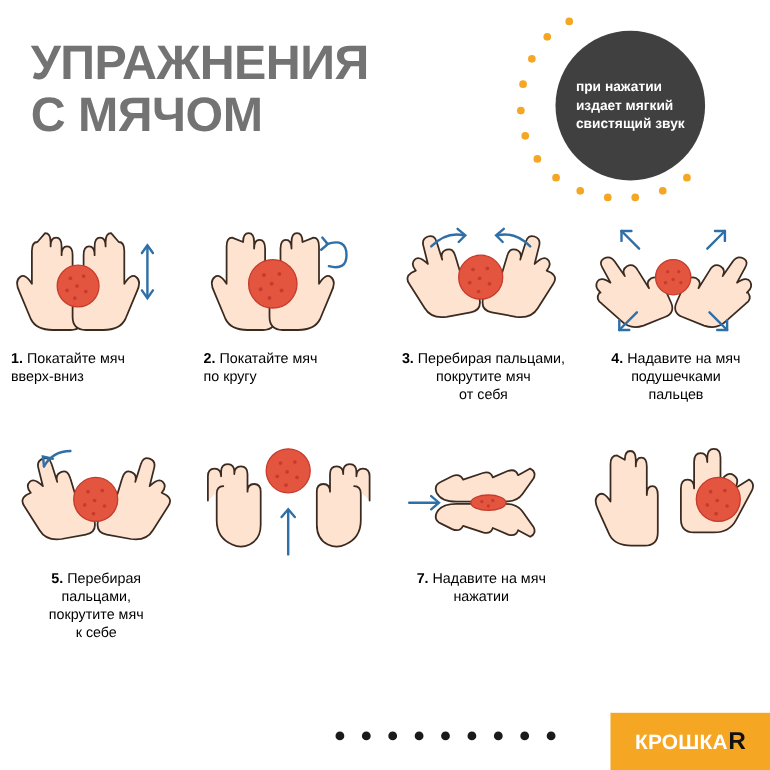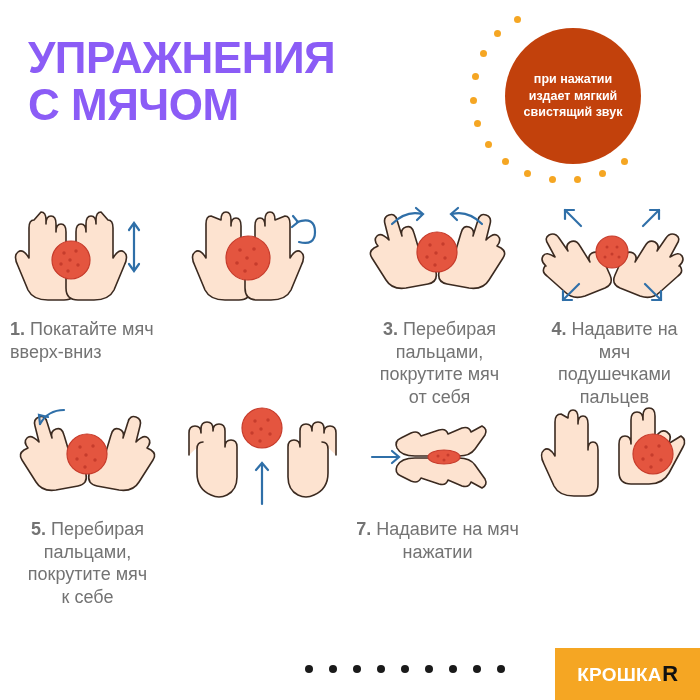--- a/index.html
+++ b/index.html
@@ -19,45 +19,45 @@
     width: 700px; height: 190px;
   }
   .title {
     position: absolute;
     left: 28px; top: 34px;
     width: 430px;
     font-weight: bold;
     font-size: 44px;
     line-height: 1.07;
     letter-spacing: -0.5px;
-    color: #8b5cf6;
+    color: #737373;
     text-transform: uppercase;
     white-space: pre-line;
   }
 
   
   .arc-dots { position: absolute; left: 470px; top: 10px; width: 220px; height: 180px; }
   .arc-dots span {
     position: absolute;
     width: 7px; height: 7px;
     border-radius: 50%;
     background: #f5a623;
   }
 
   .badge {
     position: absolute;
     left: 505px; top: 28px;
     width: 136px; height: 136px;
     border-radius: 50%;
-    background: #c2410c;
+    background: #404040;
     color: #ffffff;
     display: flex;
     align-items: center;
     justify-content: center;
-    text-align: center;
+    text-align: left;
   }
   .badge-text {
     font-size: 12.5px;
     font-weight: bold;
     line-height: 1.35;
     white-space: pre-line;
     padding: 0 10px;
   }
 
   
@@ -75,23 +75,23 @@
   }
   .art {
     position: relative;
     height: 118px;
     margin-top: 6px;
   }
   .art svg { position: absolute; left: 0; top: 0; }
   .caption {
     margin-top: 4px;
     text-align: center;
-    font-size: 18px;
+    font-size: 13px;
     line-height: 1.25;
-    color: #737373;
+    color: #000000;
     white-space: pre-line;
   }
   .caption b { font-weight: bold; }
   .cell-1 .caption, .cell-2 .caption, .cell-3 .caption, .cell-4 .caption { text-align: left; padding-left: 4px; }
   .cell-3 .caption, .cell-4 .caption { text-align: center; }
 
   
   .footer {
     position: absolute;
     left: 0; bottom: 0;
@@ -208,20 +208,22 @@
             <circle cx="56" cy="67" r="1.8"></circle>
           <circle cx="75" cy="68" r="1.8"></circle>
             <circle cx="64" cy="75" r="1.8"></circle>
         </g>
         <g stroke="#2f6fa8" stroke-width="2.2" fill="none" stroke-linecap="round">
           <path d="M116 26 q18 -6 18 10 q0 14 -16 10"></path>
           <path d="M112 20 l5 6 l-6 5"></path>
         </g>
       </svg>
     </div>
+    <div class="caption"><b>2.</b> <span>Покатайте мяч
+по кругу</span></div>
   </div>
 
   <div class="cell cell-3">
     <div class="art">
       <svg width="163" height="118" viewBox="0 0 163 118">
         <g fill="#fde3d0" stroke="#3b2a20" stroke-width="1.6" stroke-linejoin="round" stroke-linecap="round">
           <path d="M18 52 q-6 4 -2 10 l14 22 q6 10 20 8 l22 -4 q10 -2 8 -12 l-4 -22 q-2 -8 -8 -6 q-6 2 -4 9 l-6 -20 q-2 -8 -8 -6 q-6 2 -4 9 l-5 -16 q-2 -7 -8 -5 q-6 2 -4 9 l4 16 q-8 -8 -12 -4 q-4 4 1 10 z"></path>
           <path d="M145 52 q6 4 2 10 l-14 22 q-6 10 -20 8 l-22 -4 q-10 -2 -8 -12 l4 -22 q2 -8 8 -6 q6 2 4 9 l6 -20 q2 -8 8 -6 q6 2 4 9 l5 -16 q2 -7 8 -5 q6 2 4 9 l-4 16 q8 -8 12 -4 q4 4 -1 10 z"></path>
         </g>
         <circle cx="81" cy="56" r="20" fill="#e4553f" stroke="#c63c2c" stroke-width="1.2"></circle>

